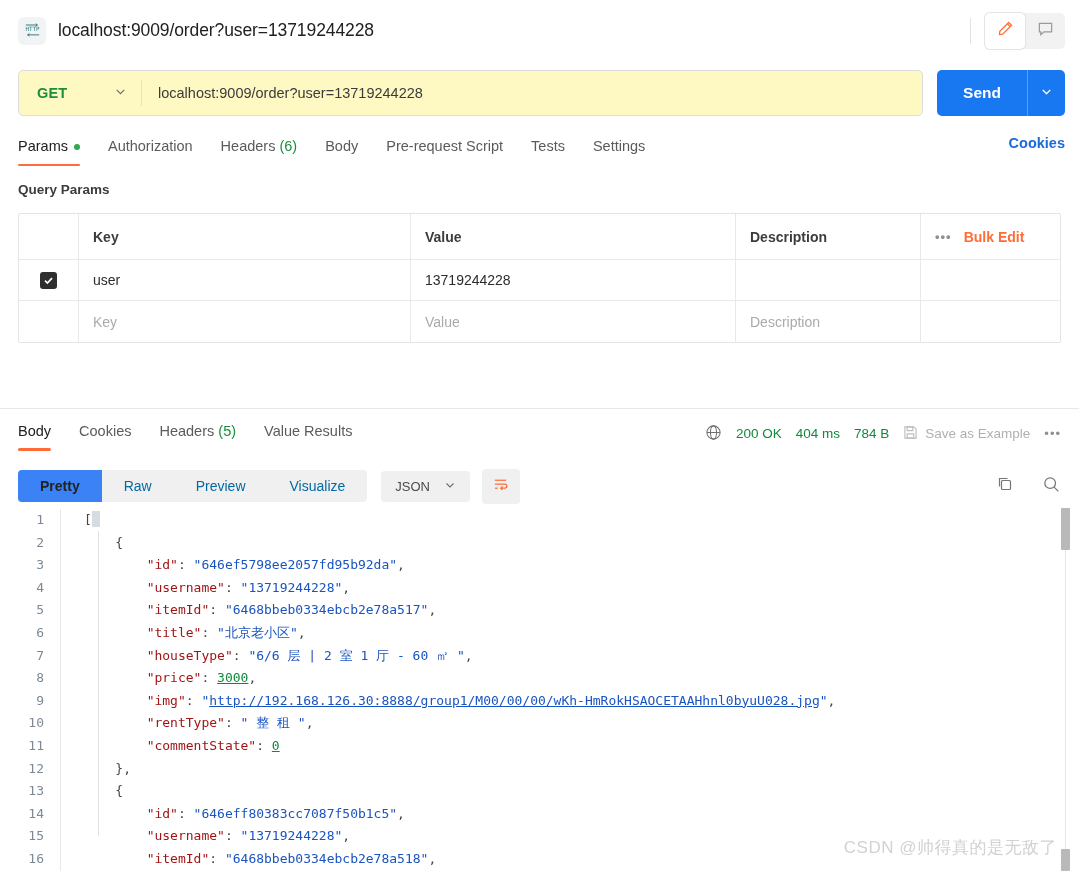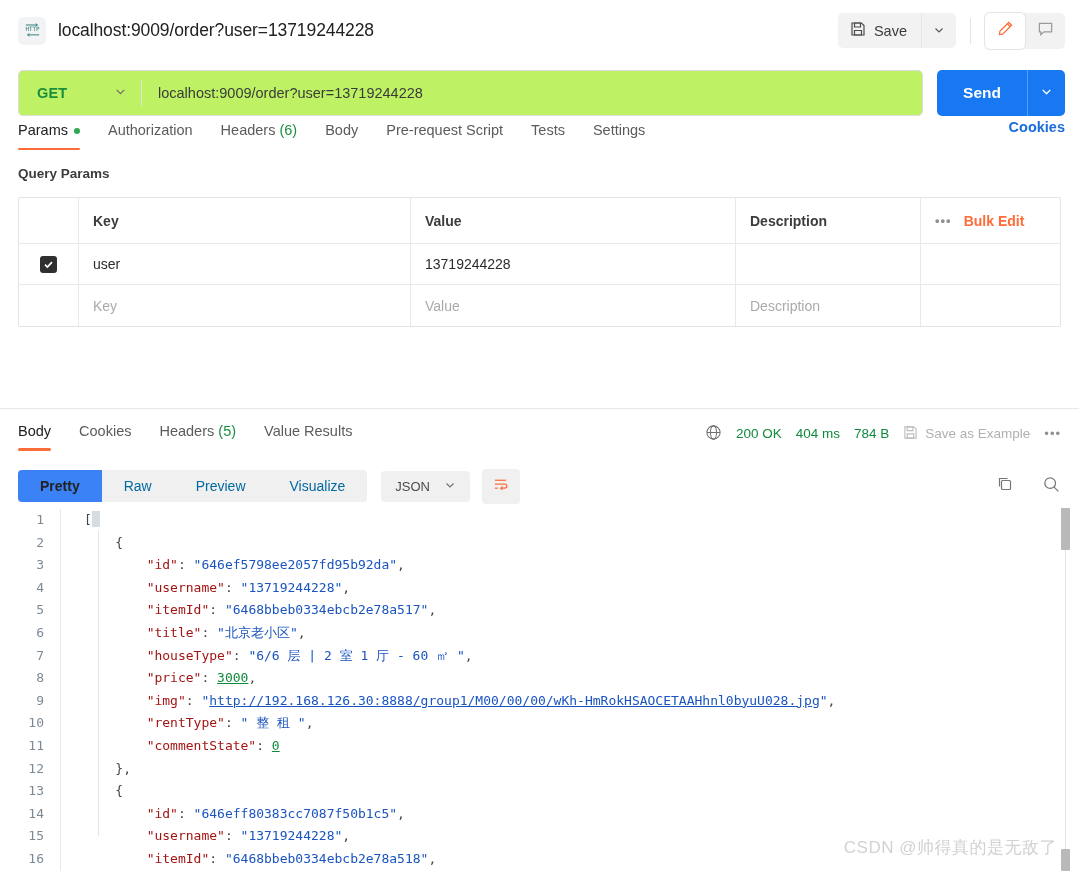--- a/index.html
+++ b/index.html
@@ -38,21 +38,21 @@
   .icon-btn {
     width: 40px; height: 36px; display: flex; align-items: center; justify-content: center;
     border-radius: 5px; cursor: pointer;
   }
   .icon-btn.active { background: #ffffff; box-shadow: 0 0 0 1px #e4e4e4; }
 
   
   .urlrow { display: flex; align-items: center; padding: 0 14px 0 18px; margin-top: 9px; }
   .url-field {
     flex: 1 1 auto; display: flex; align-items: center;
-    height: 46px; border: 1px solid #dcdcdc; border-radius: 5px; background: #bef264;
+    height: 46px; border: 1px solid #dcdcdc; border-radius: 5px; background: #fef9c3;
   }
   .method {
     display: flex; align-items: center; justify-content: space-between;
     width: 122px; padding: 0 14px 0 18px; cursor: pointer; height: 100%;
   }
   .method-label { font-size: 14.5px; font-weight: bold; color: #1a8d3f; letter-spacing: .2px; }
   .method-sep { width: 1px; height: 26px; background: #e2e2e2; }
   .url-input {
     flex: 1; border: 0; outline: none; background: transparent;
     font-size: 14.5px; color: #3b3b3b; padding: 0 16px;
@@ -67,21 +67,21 @@
     padding: 0 26px; color: #fff; font-size: 15.5px; font-weight: bold; cursor: pointer;
   }
   .send-caret {
     display: flex; align-items: center; justify-content: center;
     width: 38px; border-left: 1px solid rgba(255,255,255,.28); cursor: pointer;
   }
 
   
   .reqtabs {
     display: flex; align-items: center; gap: 0;
-    padding: 0 14px 0 18px; margin-top: 0; position: relative;
+    padding: 0 14px 0 18px; margin-top: 16px; position: relative;
   }
   .rtab {
     position: relative; padding: 6px 15px 12px 0; margin-right: 13px;
     font-size: 14.5px; color: #5b5b5b; cursor: pointer; white-space: nowrap;
   }
   .rtab:first-child { padding-left: 0; }
   .rtab.active { color: #212121; }
   .rtab.active::after {
     content: ""; position: absolute; left: 0; right: 15px; bottom: 0;
     height: 2.5px; background: #ff6c37; border-radius: 2px;
@@ -165,39 +165,20 @@
     <div class="http-icon">
       <svg width="19" height="19" viewBox="0 0 20 20">
         <text x="10" y="10" font-size="6.2" fill="#2c7a7b" text-anchor="middle" font-family="DejaVu Sans Mono, monospace">HTTP</text>
         <path d="M3 4.2 H15 M13.3 2.8 L15.2 4.2 L13.3 5.6" stroke="#2c7a7b" stroke-width="1" fill="none"></path>
         <path d="M17 14.6 H5 M6.7 13.2 L4.8 14.6 L6.7 16" stroke="#2c7a7b" stroke-width="1" fill="none"></path>
       </svg>
     </div>
     <div class="req-title">localhost:9009/order?user=13719244228</div>
 
     <div class="titlebar-right">
-      <div class="save-group">
-        <div class="save-btn">
-          <span>
-            <svg width="16" height="16" viewBox="0 0 16 16" fill="none" stroke="#4a4a4a" stroke-width="1.2">
-              <path d="M2 2h9.5L14 4.5V14H2z"></path>
-                <path d="M4.5 2h6v4h-6z"></path>
-                <path d="M4.5 9.5h7V14h-7z"></path>
-            </svg>
-          </span>
-          <span>Save</span>
-        </div>
-        <div class="save-caret">
-          <span>
-            <svg width="12" height="12" viewBox="0 0 12 12" fill="none" stroke="#5a5a5a" stroke-width="1.2">
-                <path d="M2.5 4.5 L6 8 L9.5 4.5"></path>
-              </svg>
-          </span>
-        </div>
-      </div>
 
       <div class="vdiv"></div>
 
       <div class="icon-pair">
         <div class="icon-btn active">
           <span>
             <svg width="17" height="17" viewBox="0 0 18 18" fill="none" stroke="#ff6c37" stroke-width="1.3">
               <path d="M12.4 2.6 L15.4 5.6 L6 15 L2.6 15.4 L3 12z"></path>
                 <path d="M11 4 L14 7"></path>
             </svg>

